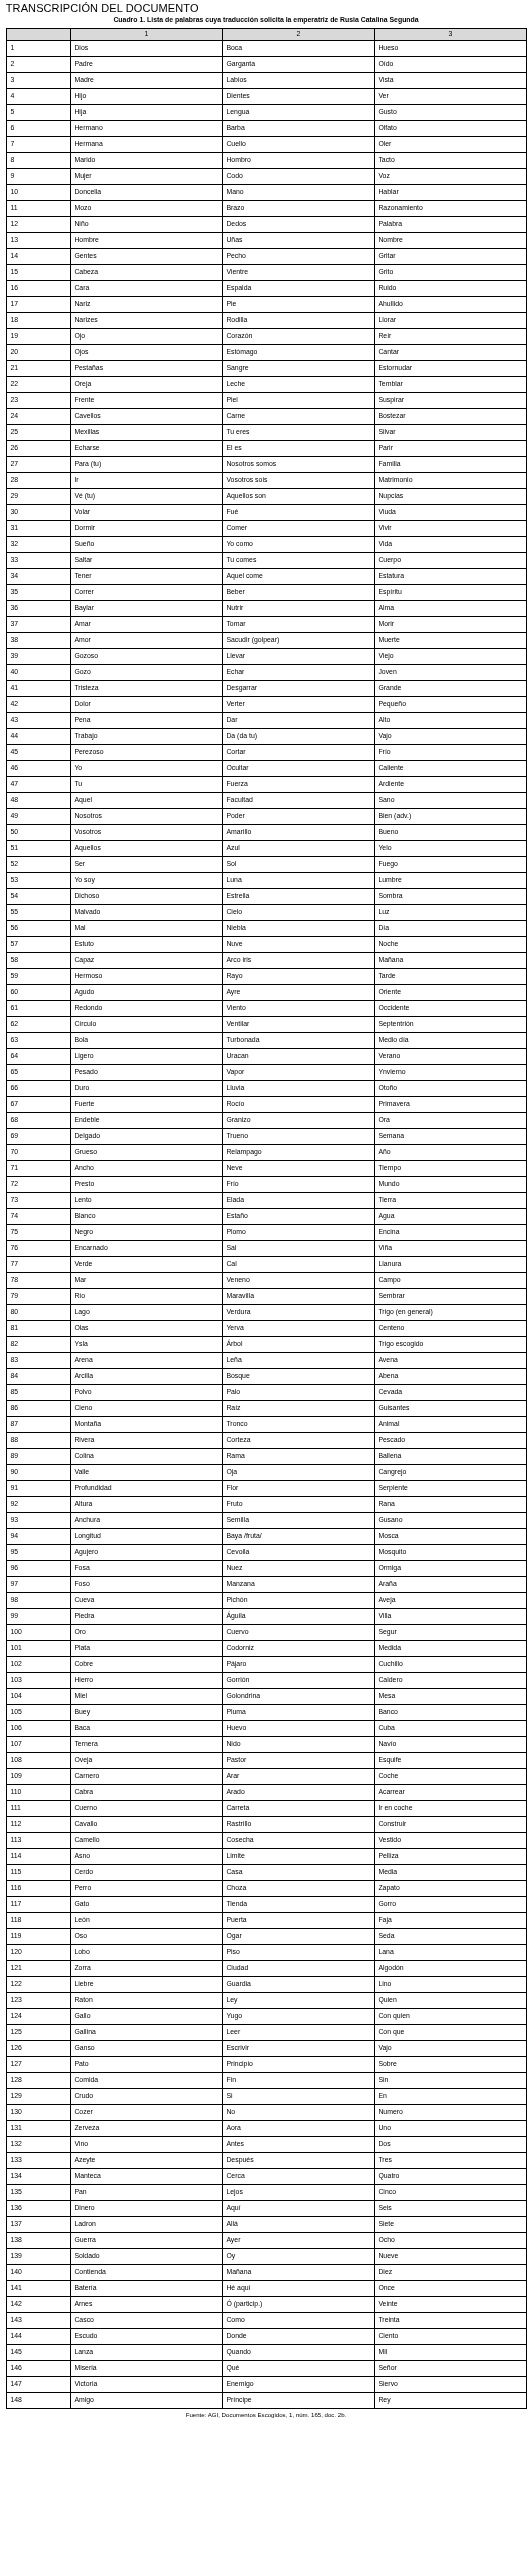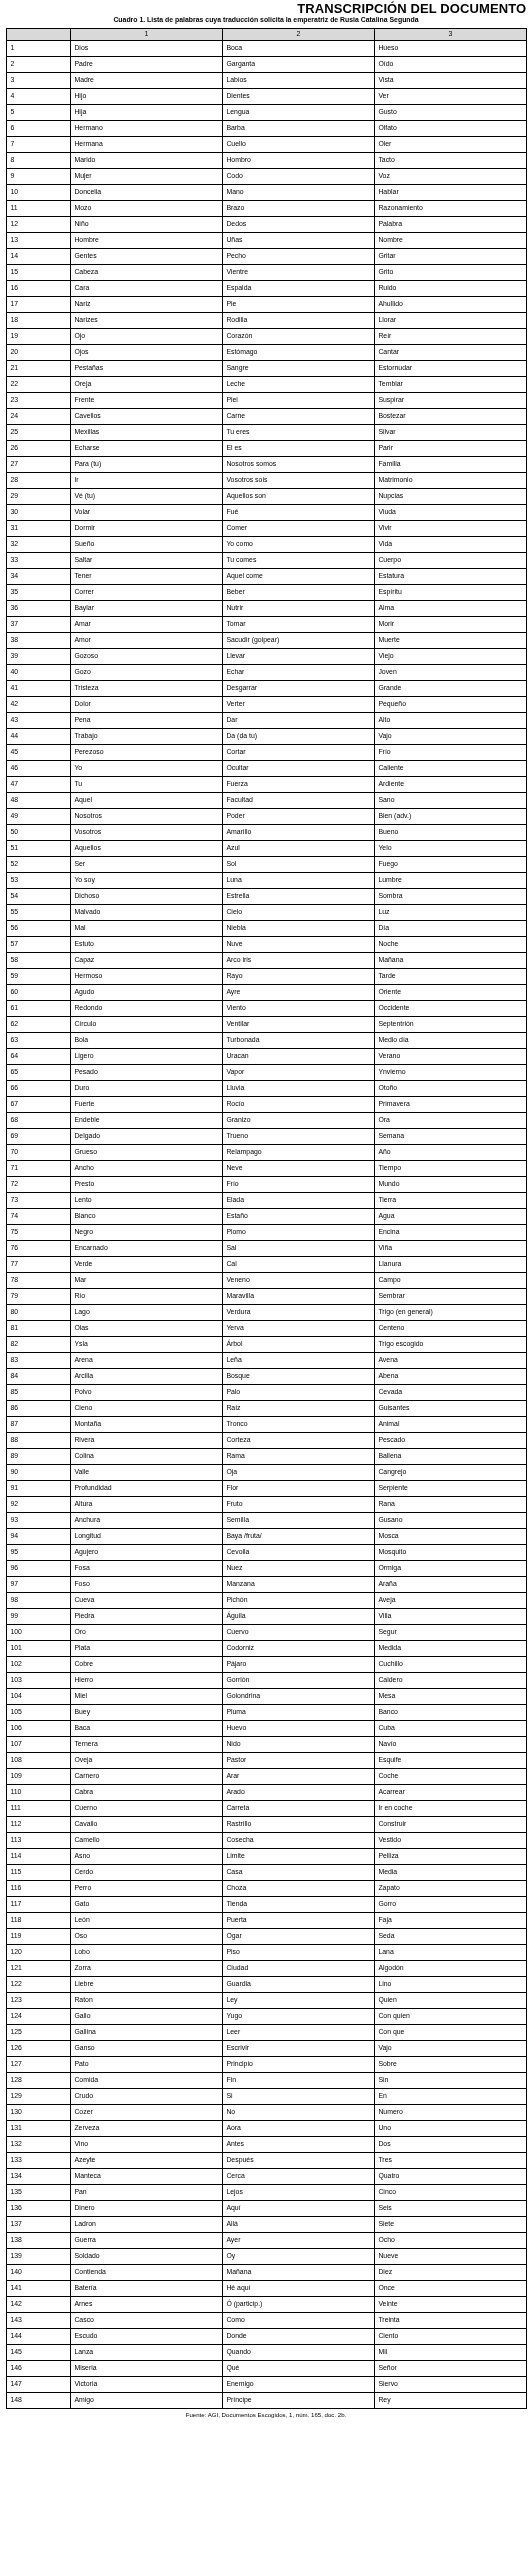--- a/index.html
+++ b/index.html
@@ -1,18 +1,18 @@
 <!DOCTYPE html>
 <html style="font-size:11.6px"><head>
 <meta charset="utf-8">
 <style>
   html,body{margin:0;padding:0;background:#ffffff;}
   body{width:532px;font-family:"Liberation Sans","DejaVu Sans",sans-serif;color:#000;}
   .page{padding:3.6px 5.8px 0 5.8px;}
-  .title{text-align:right;font-weight:bold;font-size:13px;line-height:9.4px;margin:0.7px 0 2.2px 0;letter-spacing:0.1px;}
+  .title{text-align:left;font-weight:normal;font-size:11px;line-height:9.4px;margin:0.7px 0 2.2px 0;letter-spacing:0.1px;}
   .subtitle{text-align:center;font-weight:bold;font-size:6.9px;line-height:8.7px;margin:0 0 3.6px 0;}
   table{width:520px;border-collapse:collapse;table-layout:fixed;margin:0 auto;}
   th,td{border:0.7px solid #000;font-size:6.9px;line-height:8px;padding:0 3.6px;height:16px;overflow:hidden;white-space:nowrap;box-sizing:border-box;text-align:left;vertical-align:middle;}
   thead th{background:#d9d9d9;text-align:center;font-weight:normal;height:11.6px;}
   col.num-col{width:64px;}
   col.word-col{width:152px;}
   .source{ text-align:center;font-size:6.1px;line-height:8px;margin:2.2px 0 2.9px 0;}
 </style>
 </head>
 <body>

